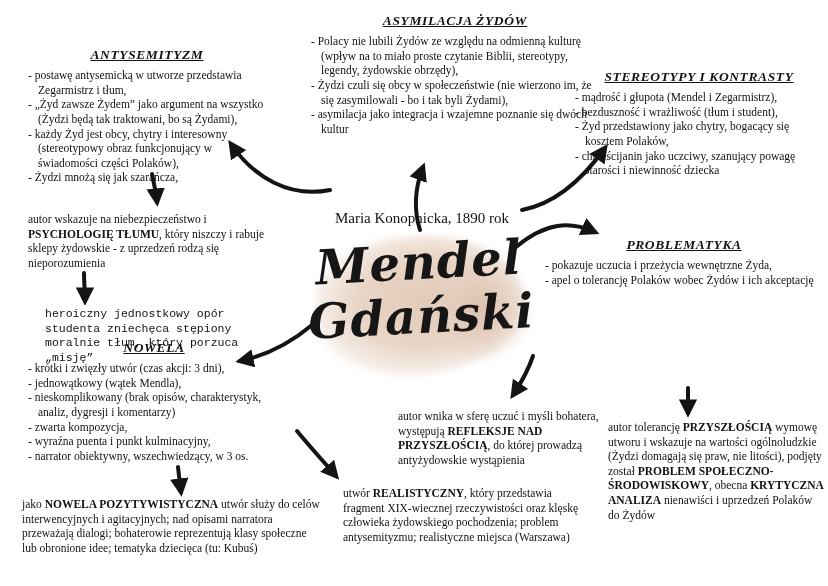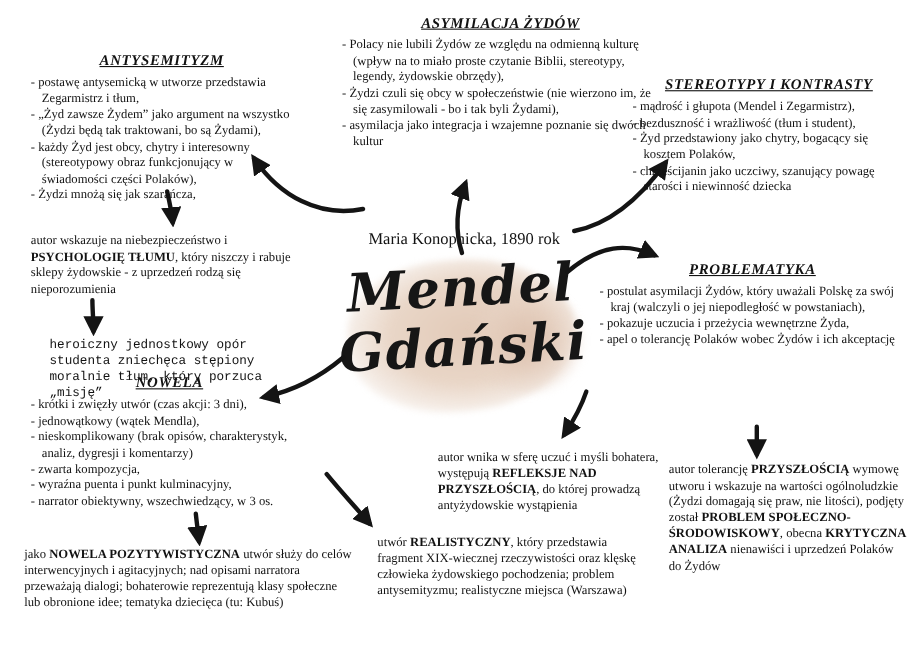--- a/index.html
+++ b/index.html
@@ -109,21 +109,20 @@
       <div class="item">- mądrość i głupota (Mendel i Zegarmistrz),</div>
       <div class="item">- bezduszność i wrażliwość (tłum i student),</div>
       <div class="item">- Żyd przedstawiony jako chytry, bogacący się kosztem Polaków,</div>
       <div class="item">- chrześcijanin jako uczciwy, szanujący powagę starości i niewinność dziecka</div>
     </div>
   </section>
 
   <section class="node" style="left:545px; top:236px; width:278px;">
     <h2>PROBLEMATYKA</h2>
     <div class="items">
-      <div class="item">- postulat asymilacji Żydów, który uważali Polskę za swój kraj (walczyli o jej niepodległość w powstaniach),</div>
       <div class="item">- pokazuje uczucia i przeżycia wewnętrzne Żyda,</div>
       <div class="item">- apel o tolerancję Polaków wobec Żydów i ich akceptację</div>
     </div>
   </section>
 
   <p class="node para" style="left:608px; top:420px; width:216px;"><span>autor tolerancję </span><b>PRZYSZŁOŚCIĄ</b><span> wymowę utworu i wskazuje na wartości ogólnoludzkie (Żydzi domagają się praw, nie litości), podjęty został </span><b>PROBLEM SPOŁECZNO-ŚRODOWISKOWY</b><span>, obecna </span><b>KRYTYCZNA ANALIZA</b><span> nienawiści i uprzedzeń Polaków do Żydów</span></p>
 
   <section class="node" style="left:28px; top:339px; width:252px;">
     <h2>NOWELA</h2>
     <div class="items">

